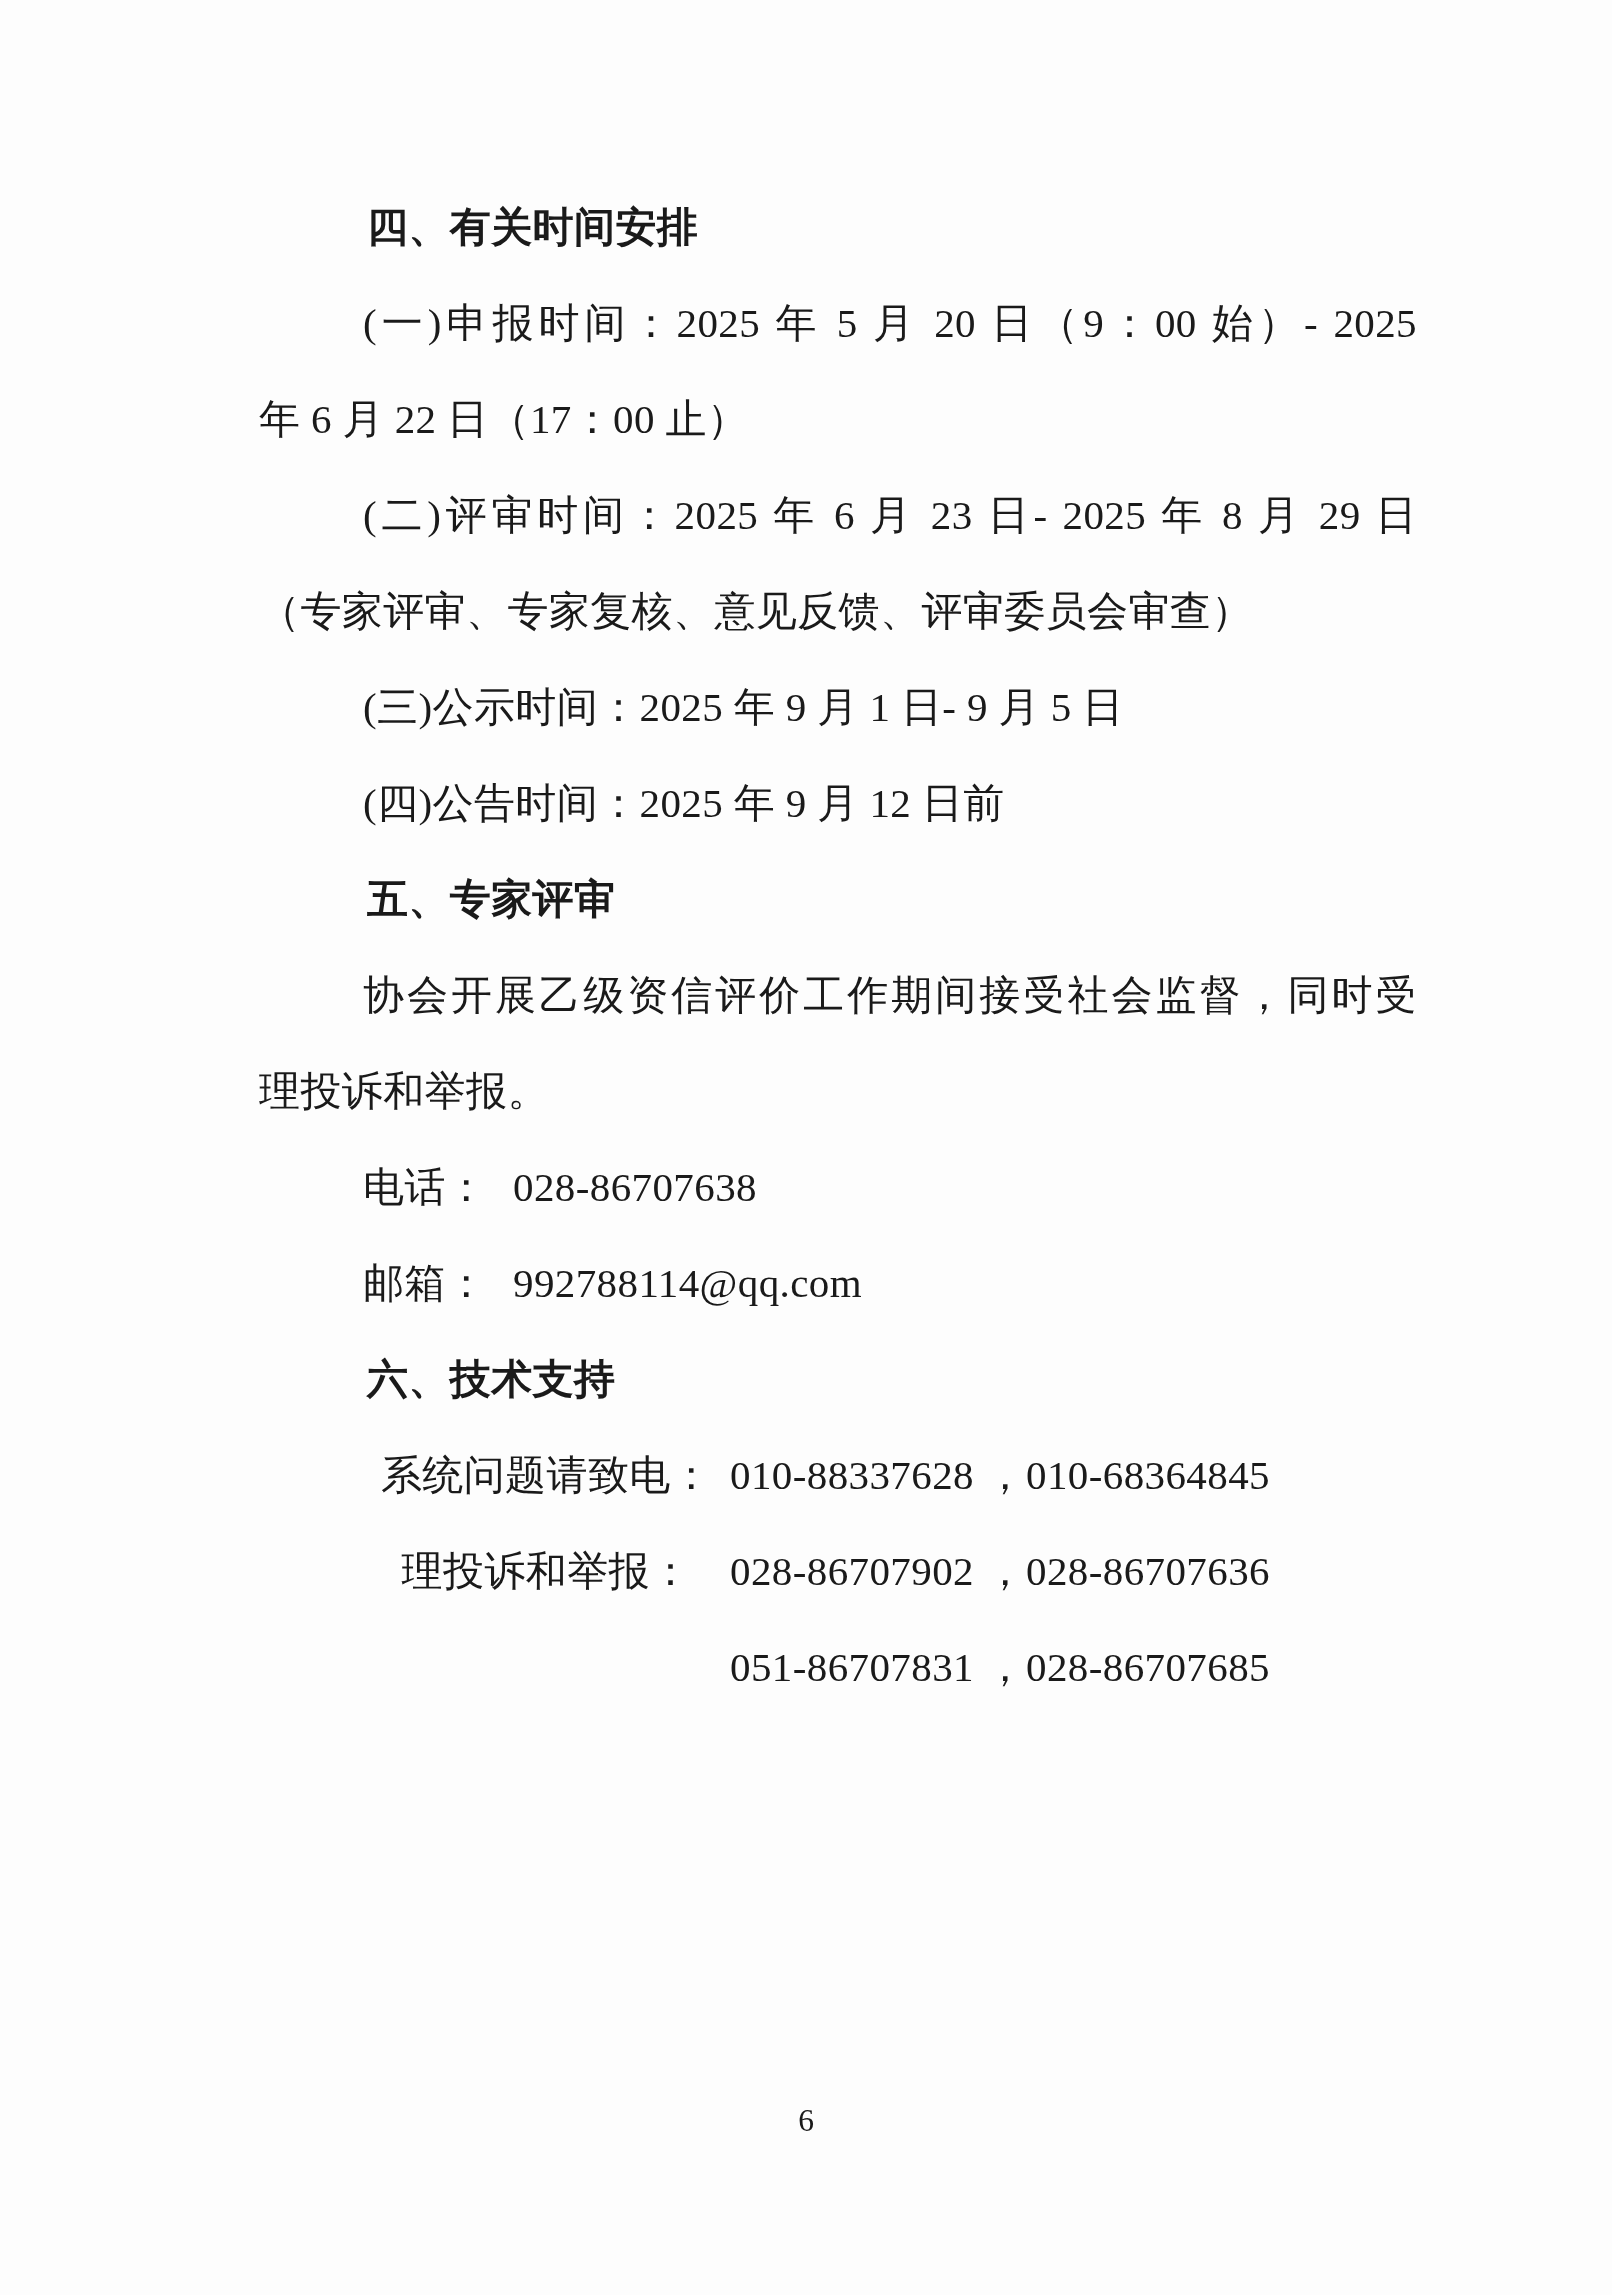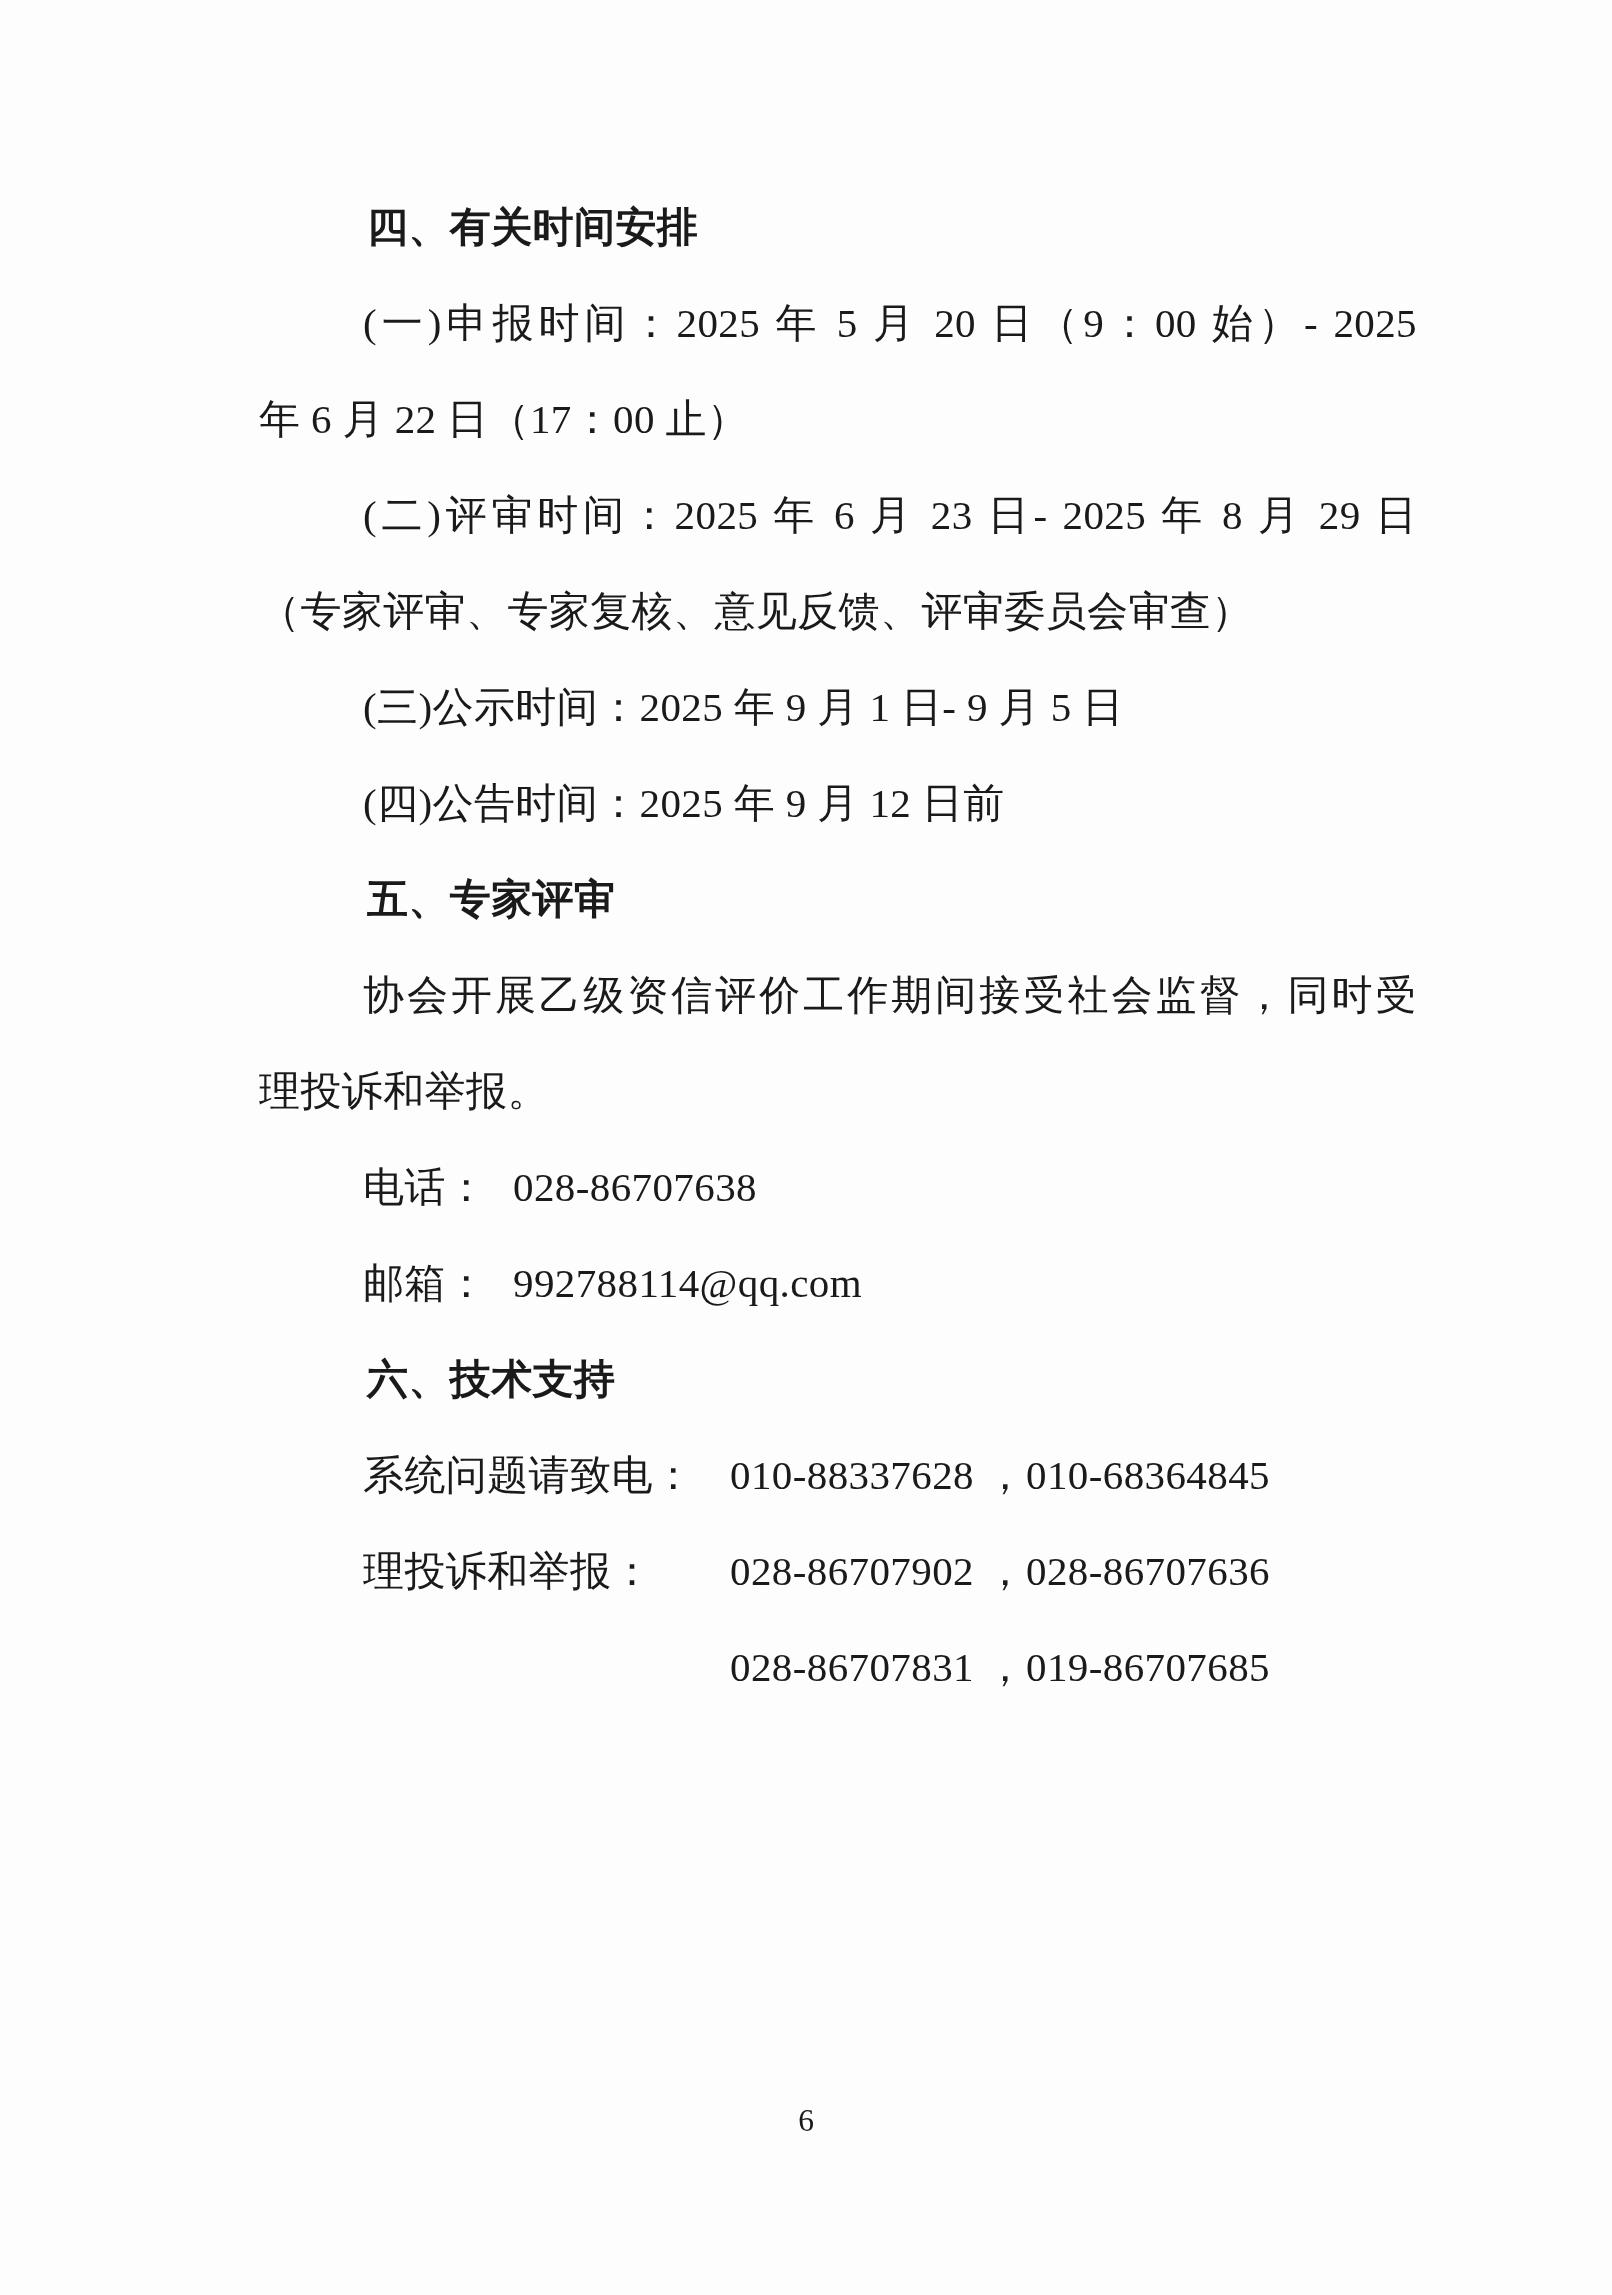--- a/index.html
+++ b/index.html
@@ -50,20 +50,21 @@
     padding-left: 104px;
   }
   .kv .label {
     flex: none;
   }
   .kv-s .label {
     width: 150px;
   }
   .kv-l .label {
     width: 367px;
+    text-align: center;
   }
   .nums {
     padding-left: 471px;
   }
   .page-number {
     position: absolute;
     top: 2096px;
     left: 0;
     width: 100%;
     text-align: center;
@@ -85,17 +86,17 @@
       <div class="line first">(三)公示时间：2025 年 9 月 1 日- 9 月 5 日</div>
       <div class="line first">(四)公告时间：2025 年 9 月 12 日前</div>
       <div class="line heading">五、专家评审</div>
       <div class="line first stretch">协会开展乙级资信评价工作期间接受社会监督，同时受</div>
       <div class="line cont">理投诉和举报。</div>
       <div class="line kv kv-s"><span class="label">电话：</span><span class="value">028-86707638</span></div>
       <div class="line kv kv-s"><span class="label">邮箱：</span><span class="value">992788114@qq.com</span></div>
       <div class="line heading">六、技术支持</div>
       <div class="line kv kv-l"><span class="label">系统问题请致电：</span><span class="value">010-88337628 ，010-68364845</span></div>
       <div class="line kv kv-l"><span class="label">理投诉和举报：</span><span class="value">028-86707902 ，028-86707636</span></div>
-      <div class="line nums">028-86707831 ，019-86707685</div>
+      <div class="line nums">051-86707831 ，028-86707685</div>
     </div>
   <div class="page-number">6</div>
 </div>
 
 
 </body></html>

